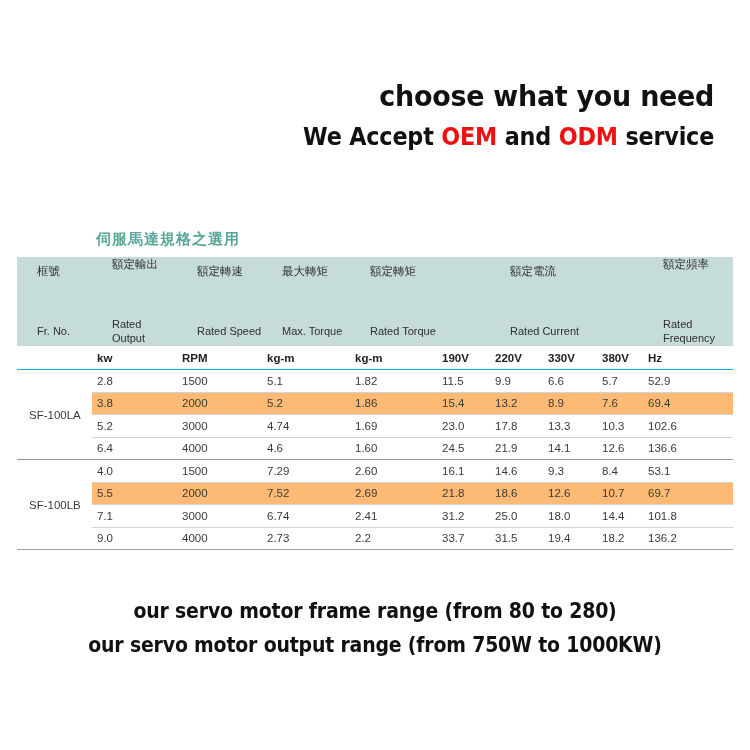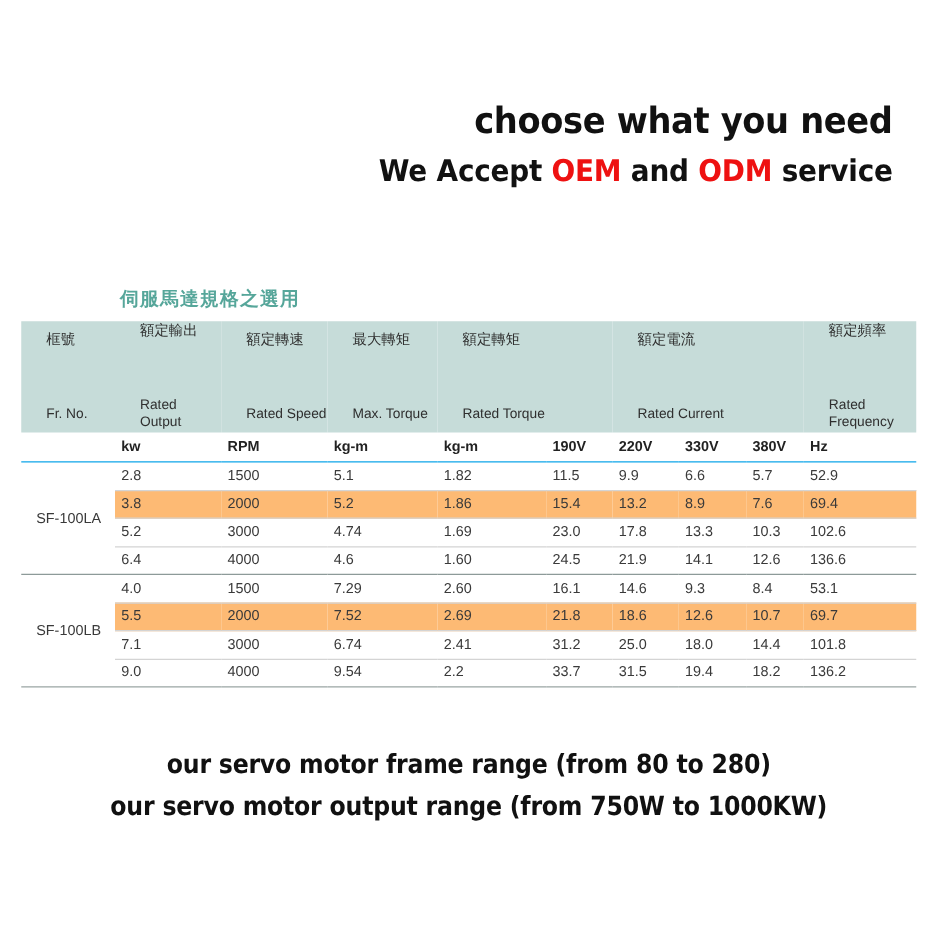--- a/index.html
+++ b/index.html
@@ -329,21 +329,21 @@
             <td>2.41</td>
             <td>31.2</td>
             <td>25.0</td>
             <td>18.0</td>
             <td>14.4</td>
             <td>101.8</td>
           </tr>
           <tr class="data-row last-row">
             <td>9.0</td>
             <td>4000</td>
-            <td>9.54</td>
+            <td>2.73</td>
             <td>2.2</td>
             <td>33.7</td>
             <td>31.5</td>
             <td>19.4</td>
             <td>18.2</td>
             <td>136.2</td>
           </tr>
         </tbody>
     </table>
   </div>

